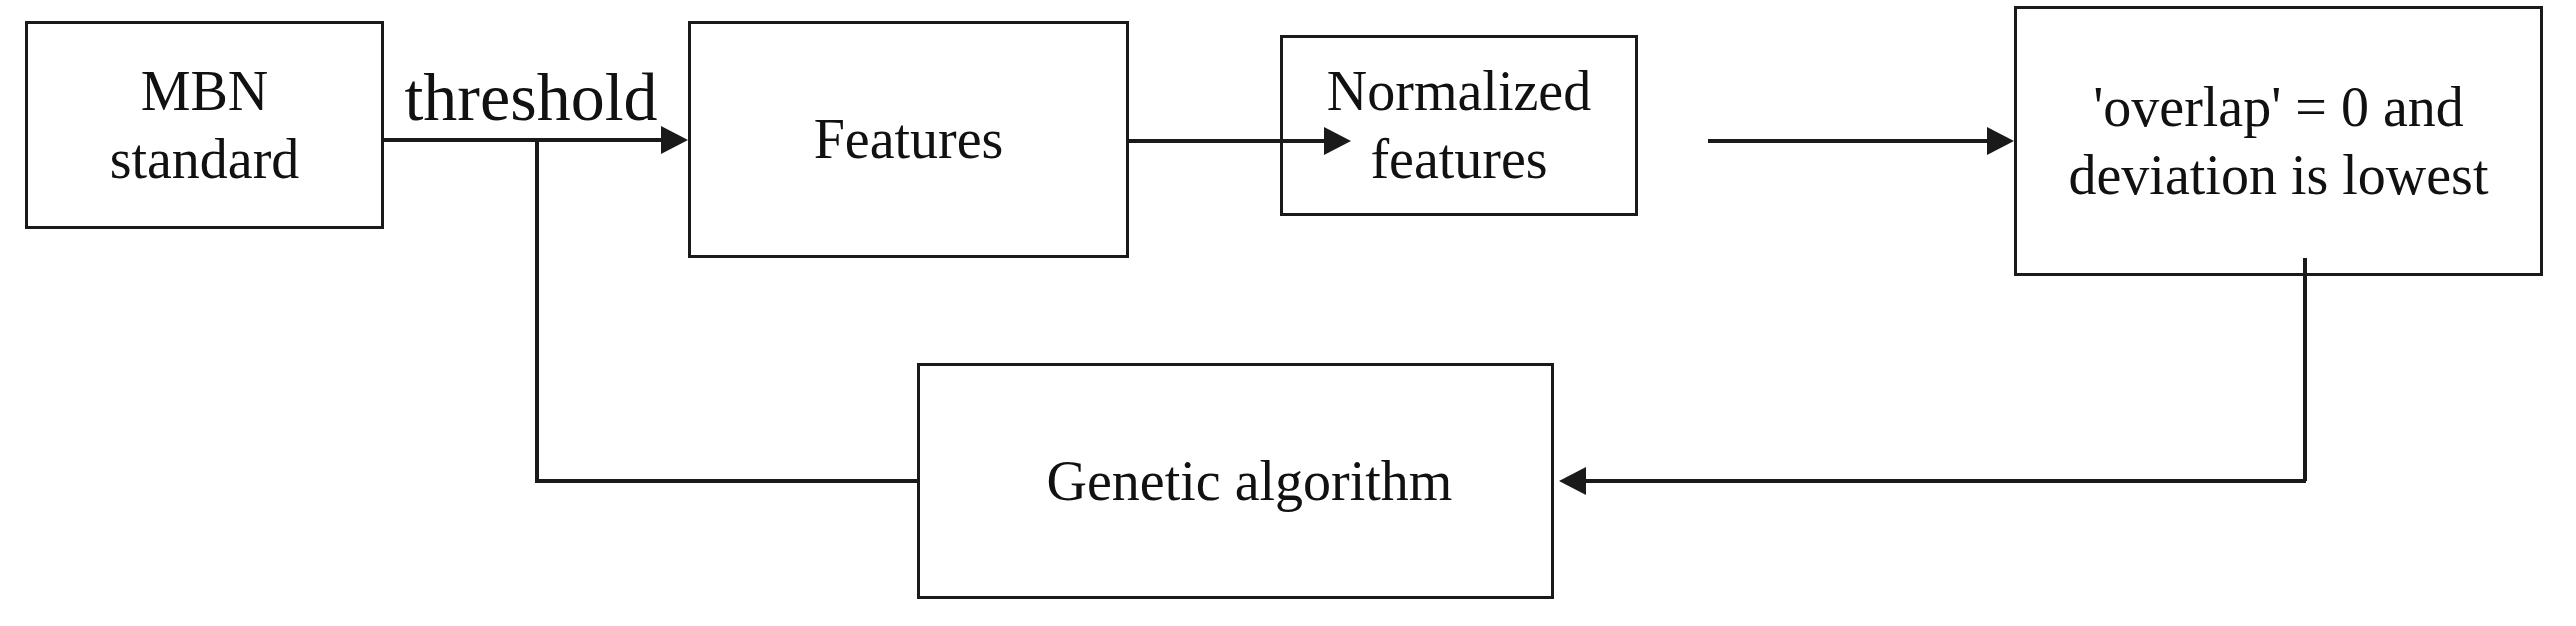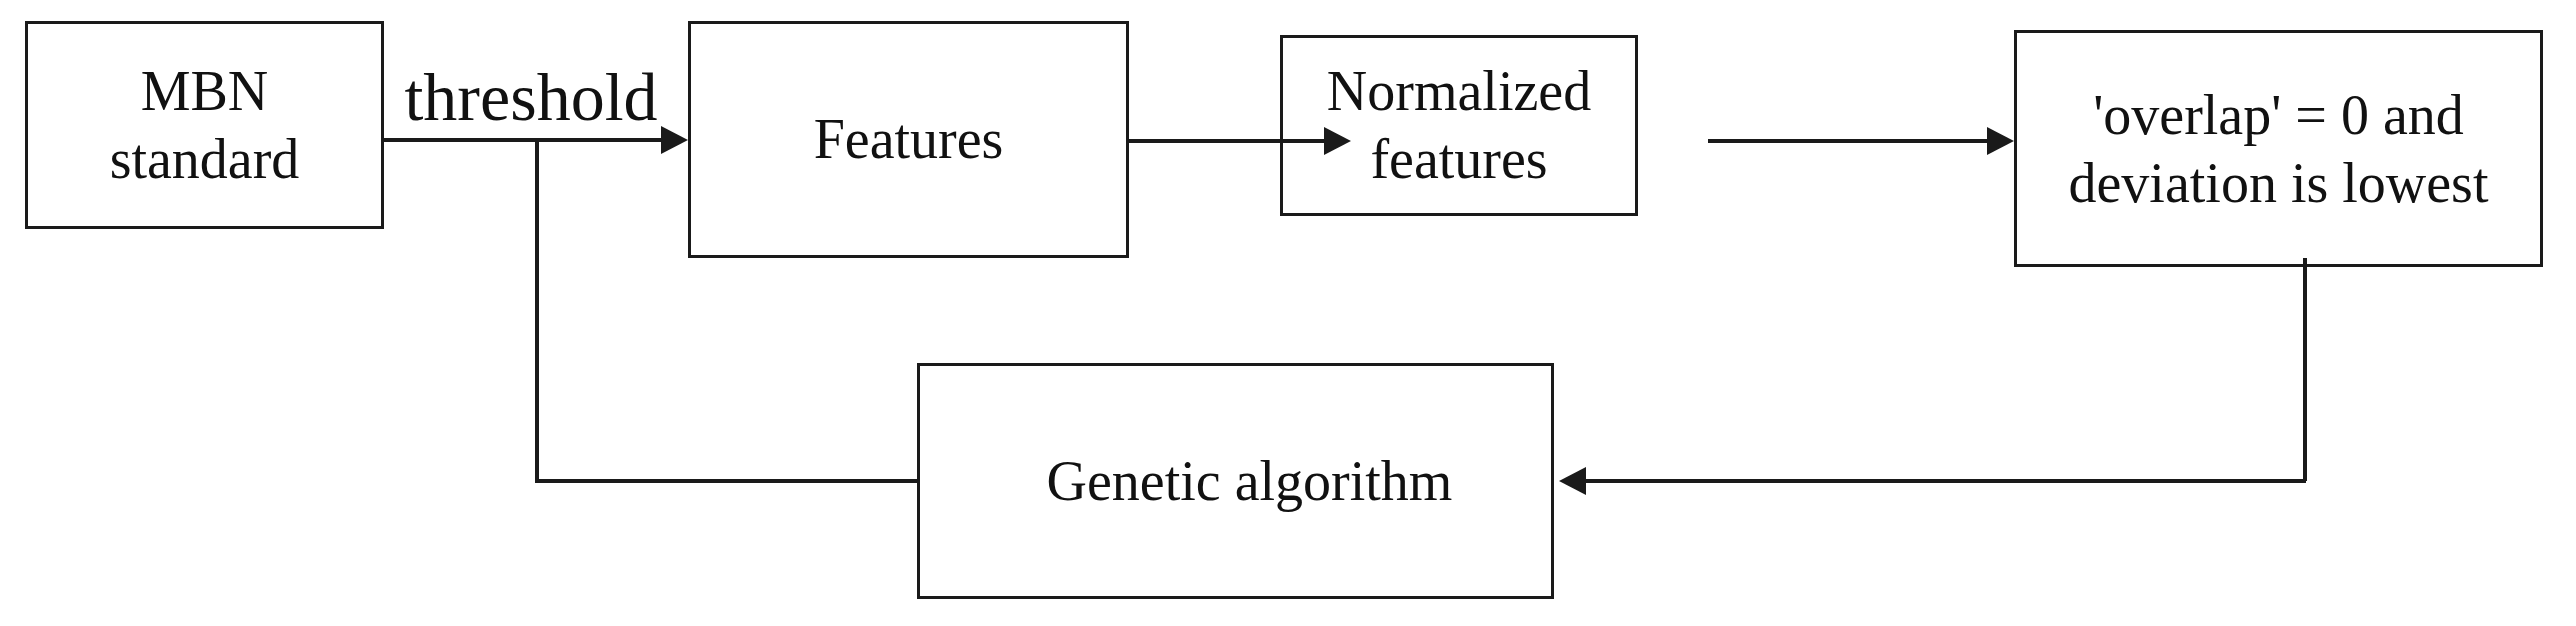--- a/index.html
+++ b/index.html
@@ -21,21 +21,21 @@
     align-items:center;
     justify-content:center;
     text-align:center;
     font-size:56px;
     line-height:68px;
     white-space:nowrap;
   }
   .b1{left:25px;top:20.7px;width:359px;height:208px;}
   .b2{left:688px;top:20.7px;width:441px;height:237px;}
   .b3{left:1280px;top:20.7px;width:358px;height:181px;margin-top:14px;}
-  .b4{left:2014px;top:30px;width:529px;height:237px;}
+  .b4{left:2014px;top:6px;width:529px;height:270px;}
   .b5{left:917px;top:363px;width:637px;height:236px;padding-left:28px;}
   .edge-label{
     position:absolute;
     left:387px;top:63px;width:288px;
     text-align:center;
     font-size:68px;line-height:68px;
     white-space:nowrap;
   }
   .hline,.vline{position:absolute;background:#1a1a1a;}
   .hline{height:3.6px;}

